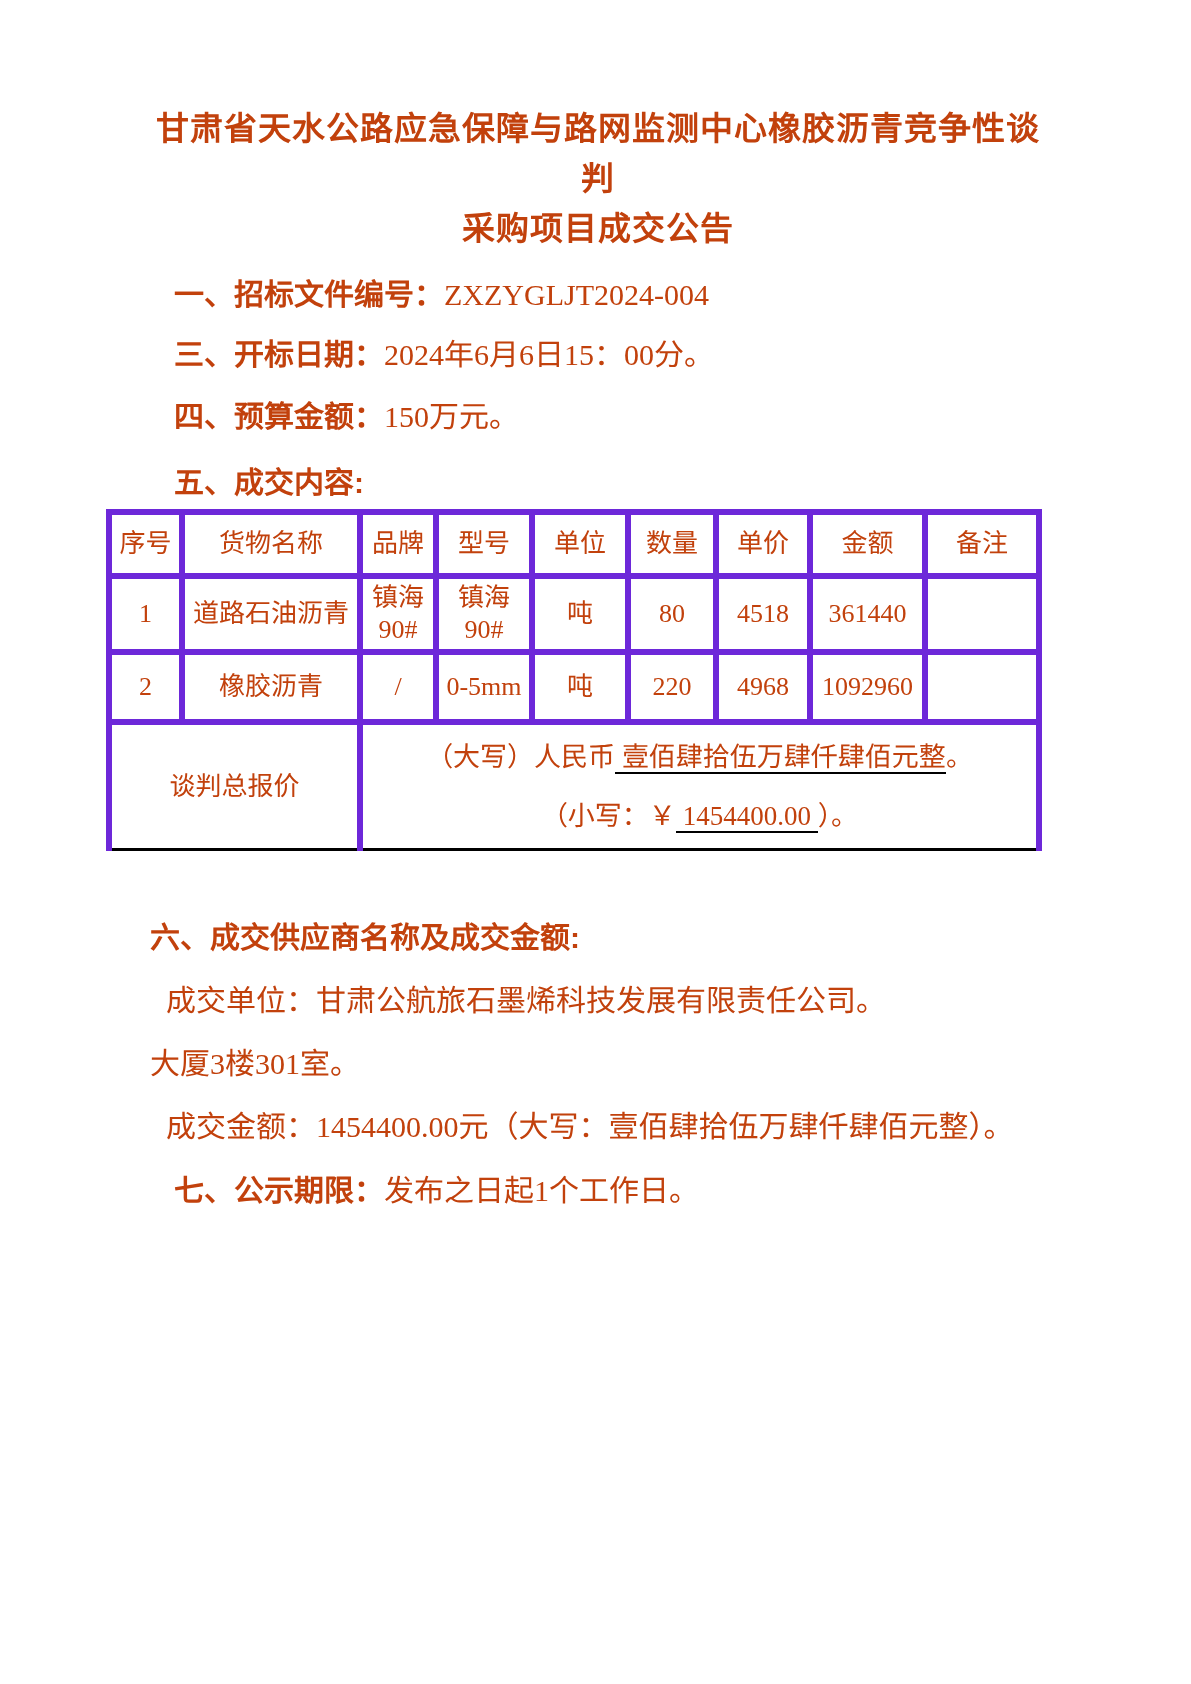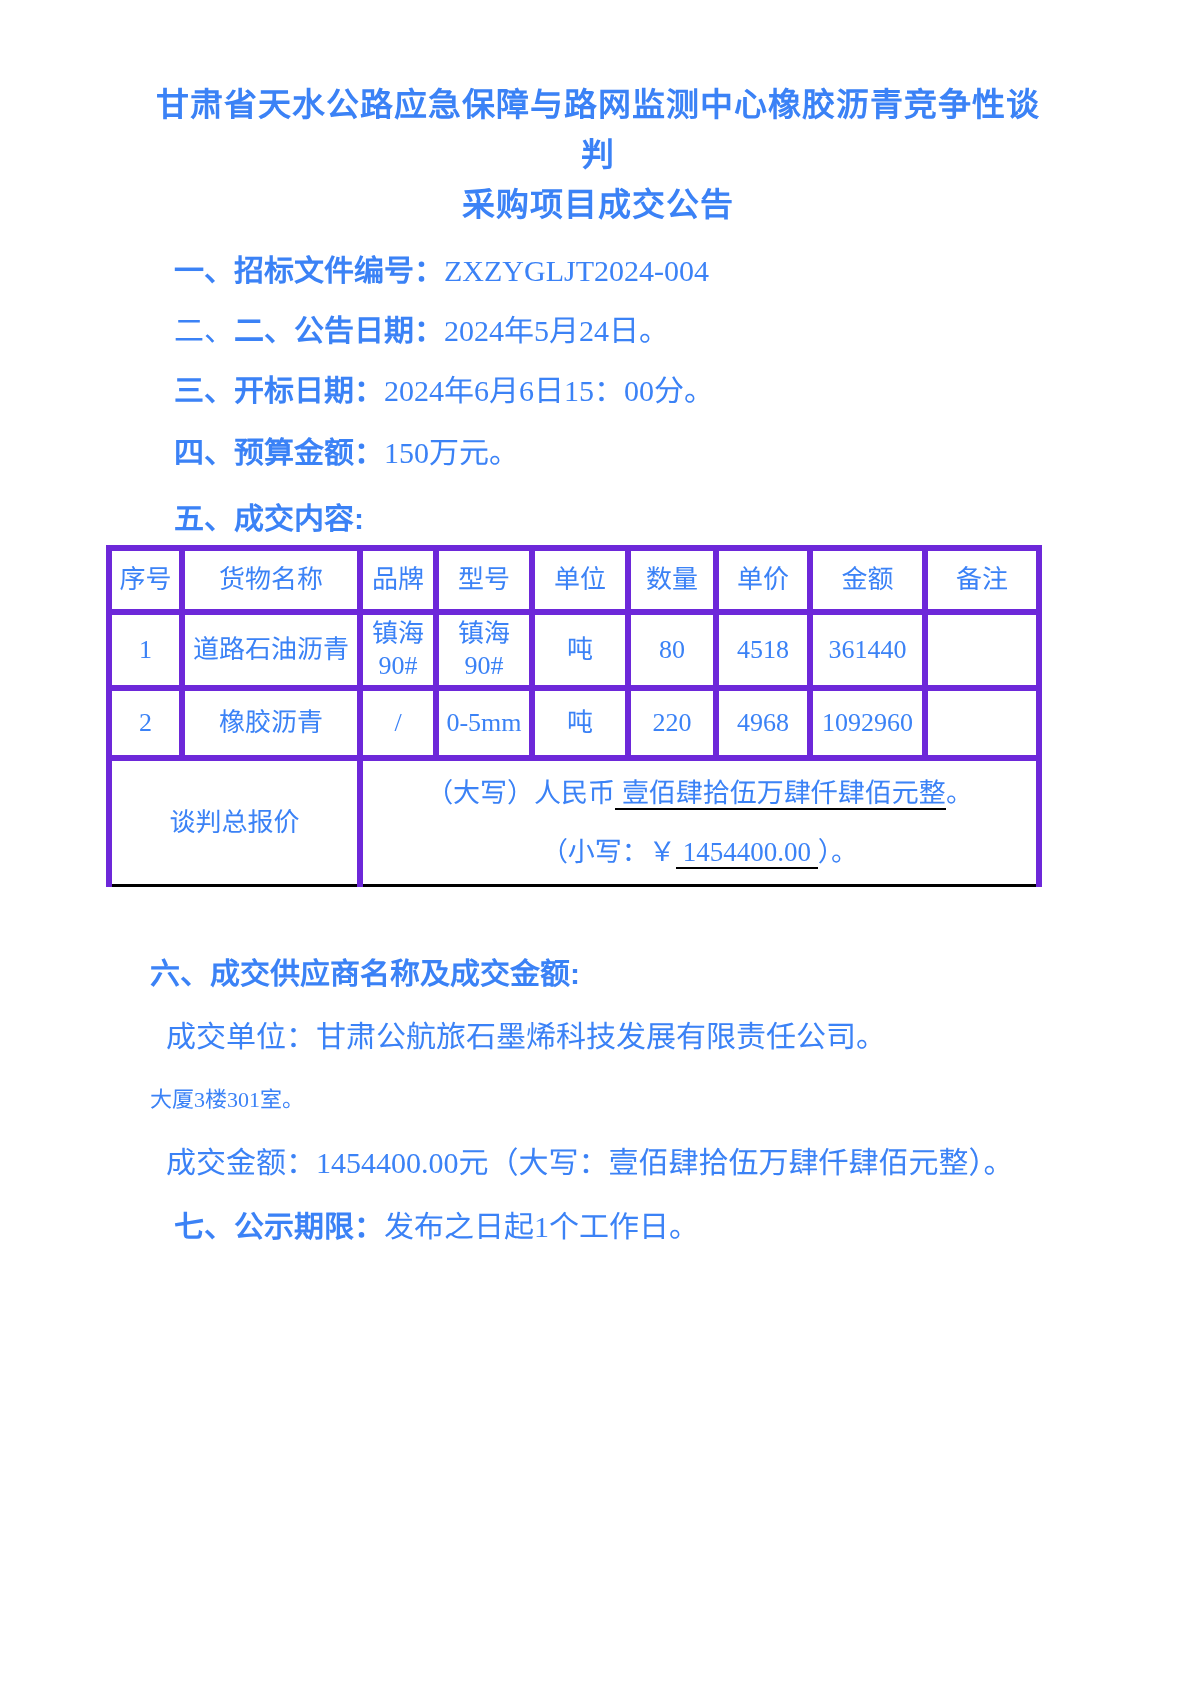--- a/index.html
+++ b/index.html
@@ -1,19 +1,19 @@
 <!DOCTYPE html>
 <html lang="zh-CN"><head>
 <meta charset="utf-8">
 <style>
   html,body { margin:0; padding:0; background:#888; }
   .page {
-    width:1191px; height:1684px; margin:0 auto; background:#ffffff; color:#3b82f6;
+    width:1191px; height:1684px; margin:0 auto; background:#ffffff; color:#c2410c;
     font-family:"Liberation Serif", serif; position:relative; overflow:hidden;
-    box-sizing:border-box; padding:80px 145px 0 150px;
+    box-sizing:border-box; padding:104px 145px 0 150px;
   }
   .title-line {
     font-family:"Liberation Sans", sans-serif; font-weight:bold;
     font-size:33px; line-height:50px; text-align:center; letter-spacing:1px;
   }
   .intro {
     margin-top:4px; font-size:30px; line-height:61px;
     text-align:justify; text-indent:60px;
   }
   .u { border-bottom:2px solid #000; }
@@ -33,37 +33,34 @@
   }
   tr.hdr td { height:54px; }
   tr.r1 td { height:66px; }
   tr.r2 td { height:60px; }
   tr.sum td { height:119px; border-bottom:3px solid #000; }
   td.sum-content { text-align:left; padding-left:26px; font-size:27px;border-radius:26px; }
   .amt-line { line-height:59px; white-space:nowrap; }
   .pre { white-space:pre; }
   .heading { font-size:30px; line-height:30px; white-space:nowrap; }
   .subline { font-size:30px; line-height:30px; padding-left:16px; white-space:nowrap; }
-  .contline { font-size:22px; line-height:30px; padding-left:0; white-space:nowrap; }
+  .contline { font-size:30px; line-height:30px; padding-left:0; white-space:nowrap; }
 </style>
 </head>
 <body>
 
 <div class="page">
 
   <div class="title-line">甘肃省天水公路应急保障与路网监测中心橡胶沥青竞争性谈判</div>
   <div class="title-line">采购项目成交公告</div>
 
 
   <div class="items">
     <div class="item mt26">
       <span class="lbl">一、招标文件编号：</span><span>ZXZYGLJT2024-004</span>
-    </div>
-    <div class="item mt30">
-      <span>二、</span><span class="lbl">二、公告日期：</span><span>2024年5月24日。</span>
     </div>
     <div class="item mt30">
       <span class="lbl">三、开标日期：</span><span>2024年6月6日15：00分。</span>
     </div>
     <div class="item mt32">
       <span class="lbl">四、预算金额：</span><span>150万元。</span>
     </div>
     <div class="item mt36">
       <span class="lbl">五、成交内容:</span>
     </div>

